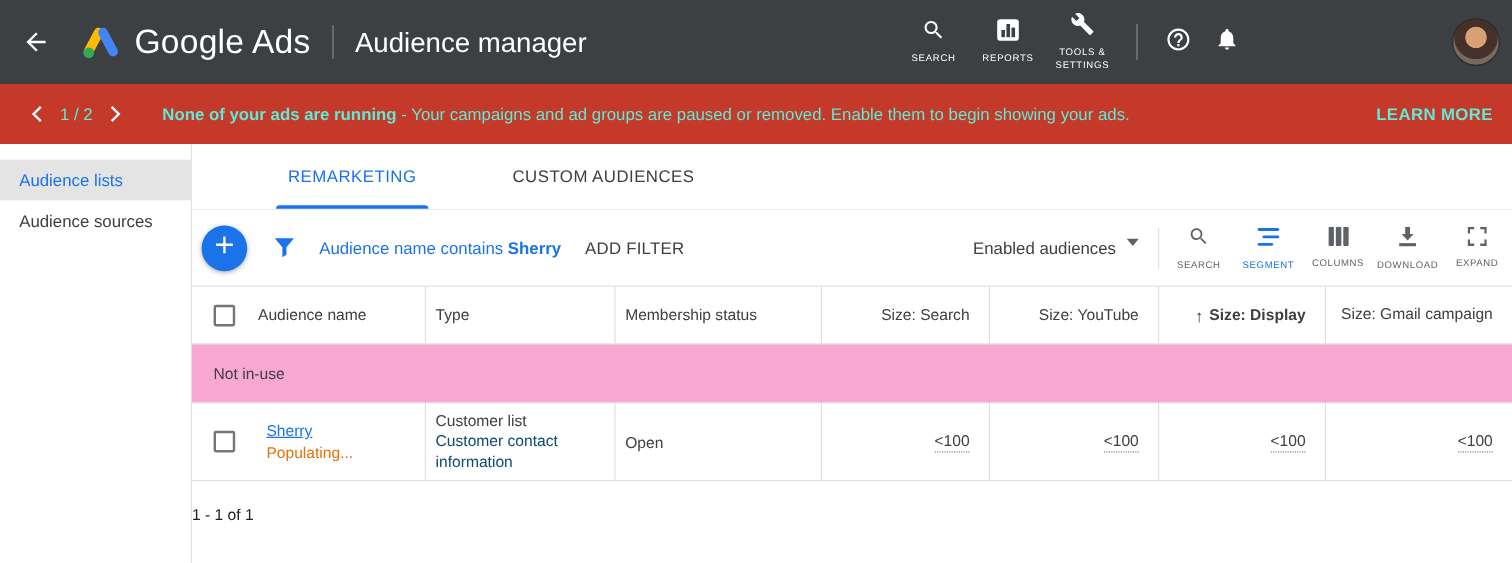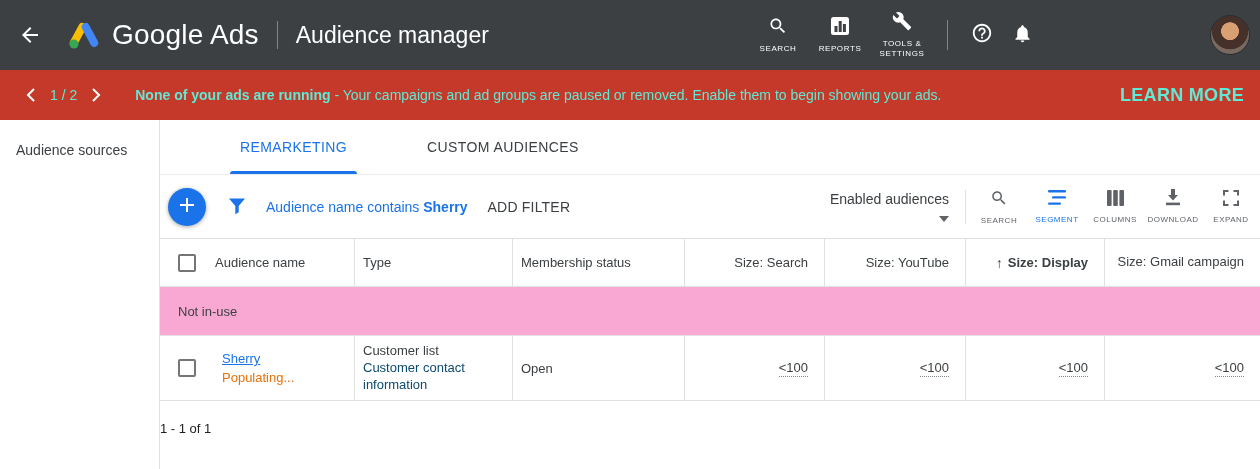--- a/index.html
+++ b/index.html
@@ -21,21 +21,21 @@
   .avatar { position:absolute; right:10px; top:15px; width:40px; height:40px; border-radius:50%;
             background: radial-gradient(circle at 50% 40%, #d9a074 0 29%, #46302a 31% 60%, #77695f 62%);
             cursor:pointer; border:1px solid #2a2d30; }
 
   
   .banner { height:50px; background:#c5392b; color:#5eead4; display:flex; align-items:center; padding:0 16px 0 22px; }
   .chev { display:flex; align-items:center; cursor:pointer; padding:4px; }
   .pager { font-size:14px; margin:0 10px; }
   .banner-msg { margin-left:30px; font-size:14px; }
   .banner-msg b { font-weight:700; }
-  .learn-more { margin-left:auto; font-size:18px; font-weight:700; letter-spacing:.3px; cursor:pointer; }
+  .learn-more { margin-left:auto; font-size:14px; font-weight:700; letter-spacing:.3px; cursor:pointer; }
 
   
   .main { display:flex; height:349px; background:#fff; }
   .sidebar { width:160px; border-right:1px solid #e0e0e0; padding-top:13px; flex-shrink:0; }
   .side-item { padding:9px 16px; font-size:14px; color:#3c4043; cursor:pointer; }
   .side-item.selected { background:#e4e4e4; color:#1a73e8; }
   .content { flex:1; display:flex; flex-direction:column; min-width:0; }
 
   
   .tabs { height:55px; border-bottom:1px solid #ececec; display:flex; padding-left:64px; }
@@ -50,22 +50,22 @@
   .toolbar { height:64px; border-bottom:1px solid #e0e0e0; display:flex; align-items:center; }
   .add-btn { width:38px; height:38px; border-radius:50%; background:#1a73e8; margin-left:8px;
              display:flex; align-items:center; justify-content:center; cursor:pointer;
              box-shadow:0 1px 4px rgba(0,0,0,.35); flex-shrink:0; }
   .funnel { margin-left:22px; display:flex; cursor:pointer; }
   .filter-text { margin-left:20px; font-size:14px; color:#1a73e8; cursor:pointer; white-space:nowrap; }
   .filter-text .fval { font-weight:700; }
   .add-filter { margin-left:20px; font-size:14px; font-weight:500; color:#3c4043; letter-spacing:.2px;
                 cursor:pointer; white-space:nowrap; }
   .tb-spacer { flex:1; }
-  .dropdown { display:flex; align-items:flex-end; gap:9px; font-size:14px; color:#3c4043; cursor:pointer;
-              margin-right:16px; white-space:nowrap;flex-direction:column; }
+  .dropdown { display:flex; align-items:flex-start; gap:9px; font-size:14px; color:#3c4043; cursor:pointer;
+              margin-right:16px; white-space:nowrap; }
   .caret { width:0; height:0; border-left:5px solid transparent; border-right:5px solid transparent;
            border-top:6px solid #5f6368; }
   .tool-divider { width:1px; height:34px; background:#e0e0e0; margin-right:4px; }
   .icon-btn { width:58px; display:flex; flex-direction:column; align-items:center; gap:5px; cursor:pointer; }
   .icon-btn .lbl { font-size:8px; letter-spacing:.5px; color:#5f6368; text-align:center; }
   .icon-btn.active .lbl { color:#1a73e8; }
 
   
   .grid { display:grid; grid-template-columns:55px 140px 158px 172px 140px 141px 139px 155px; }
   .thead { height:48px; border-bottom:1px solid #e0e0e0; }
@@ -174,20 +174,21 @@
           <path d="M2 1l6 6-6 6"></path>
         </svg>
     </span>
     <span class="banner-msg"><b>None of your ads are running</b><span> - Your campaigns and ad groups are paused or removed. Enable them to begin showing your ads.</span></span>
     <span class="learn-more">LEARN MORE</span>
   </div>
 
   <div class="main">
 
     <div class="sidebar">
+      <div class="side-item selected">Audience lists</div>
       <div class="side-item">Audience sources</div>
     </div>
 
     <div class="content">
 
       <div class="tabs">
         <div class="tab active">REMARKETING</div>
         <div class="tab">CUSTOM AUDIENCES</div>
       </div>
 

